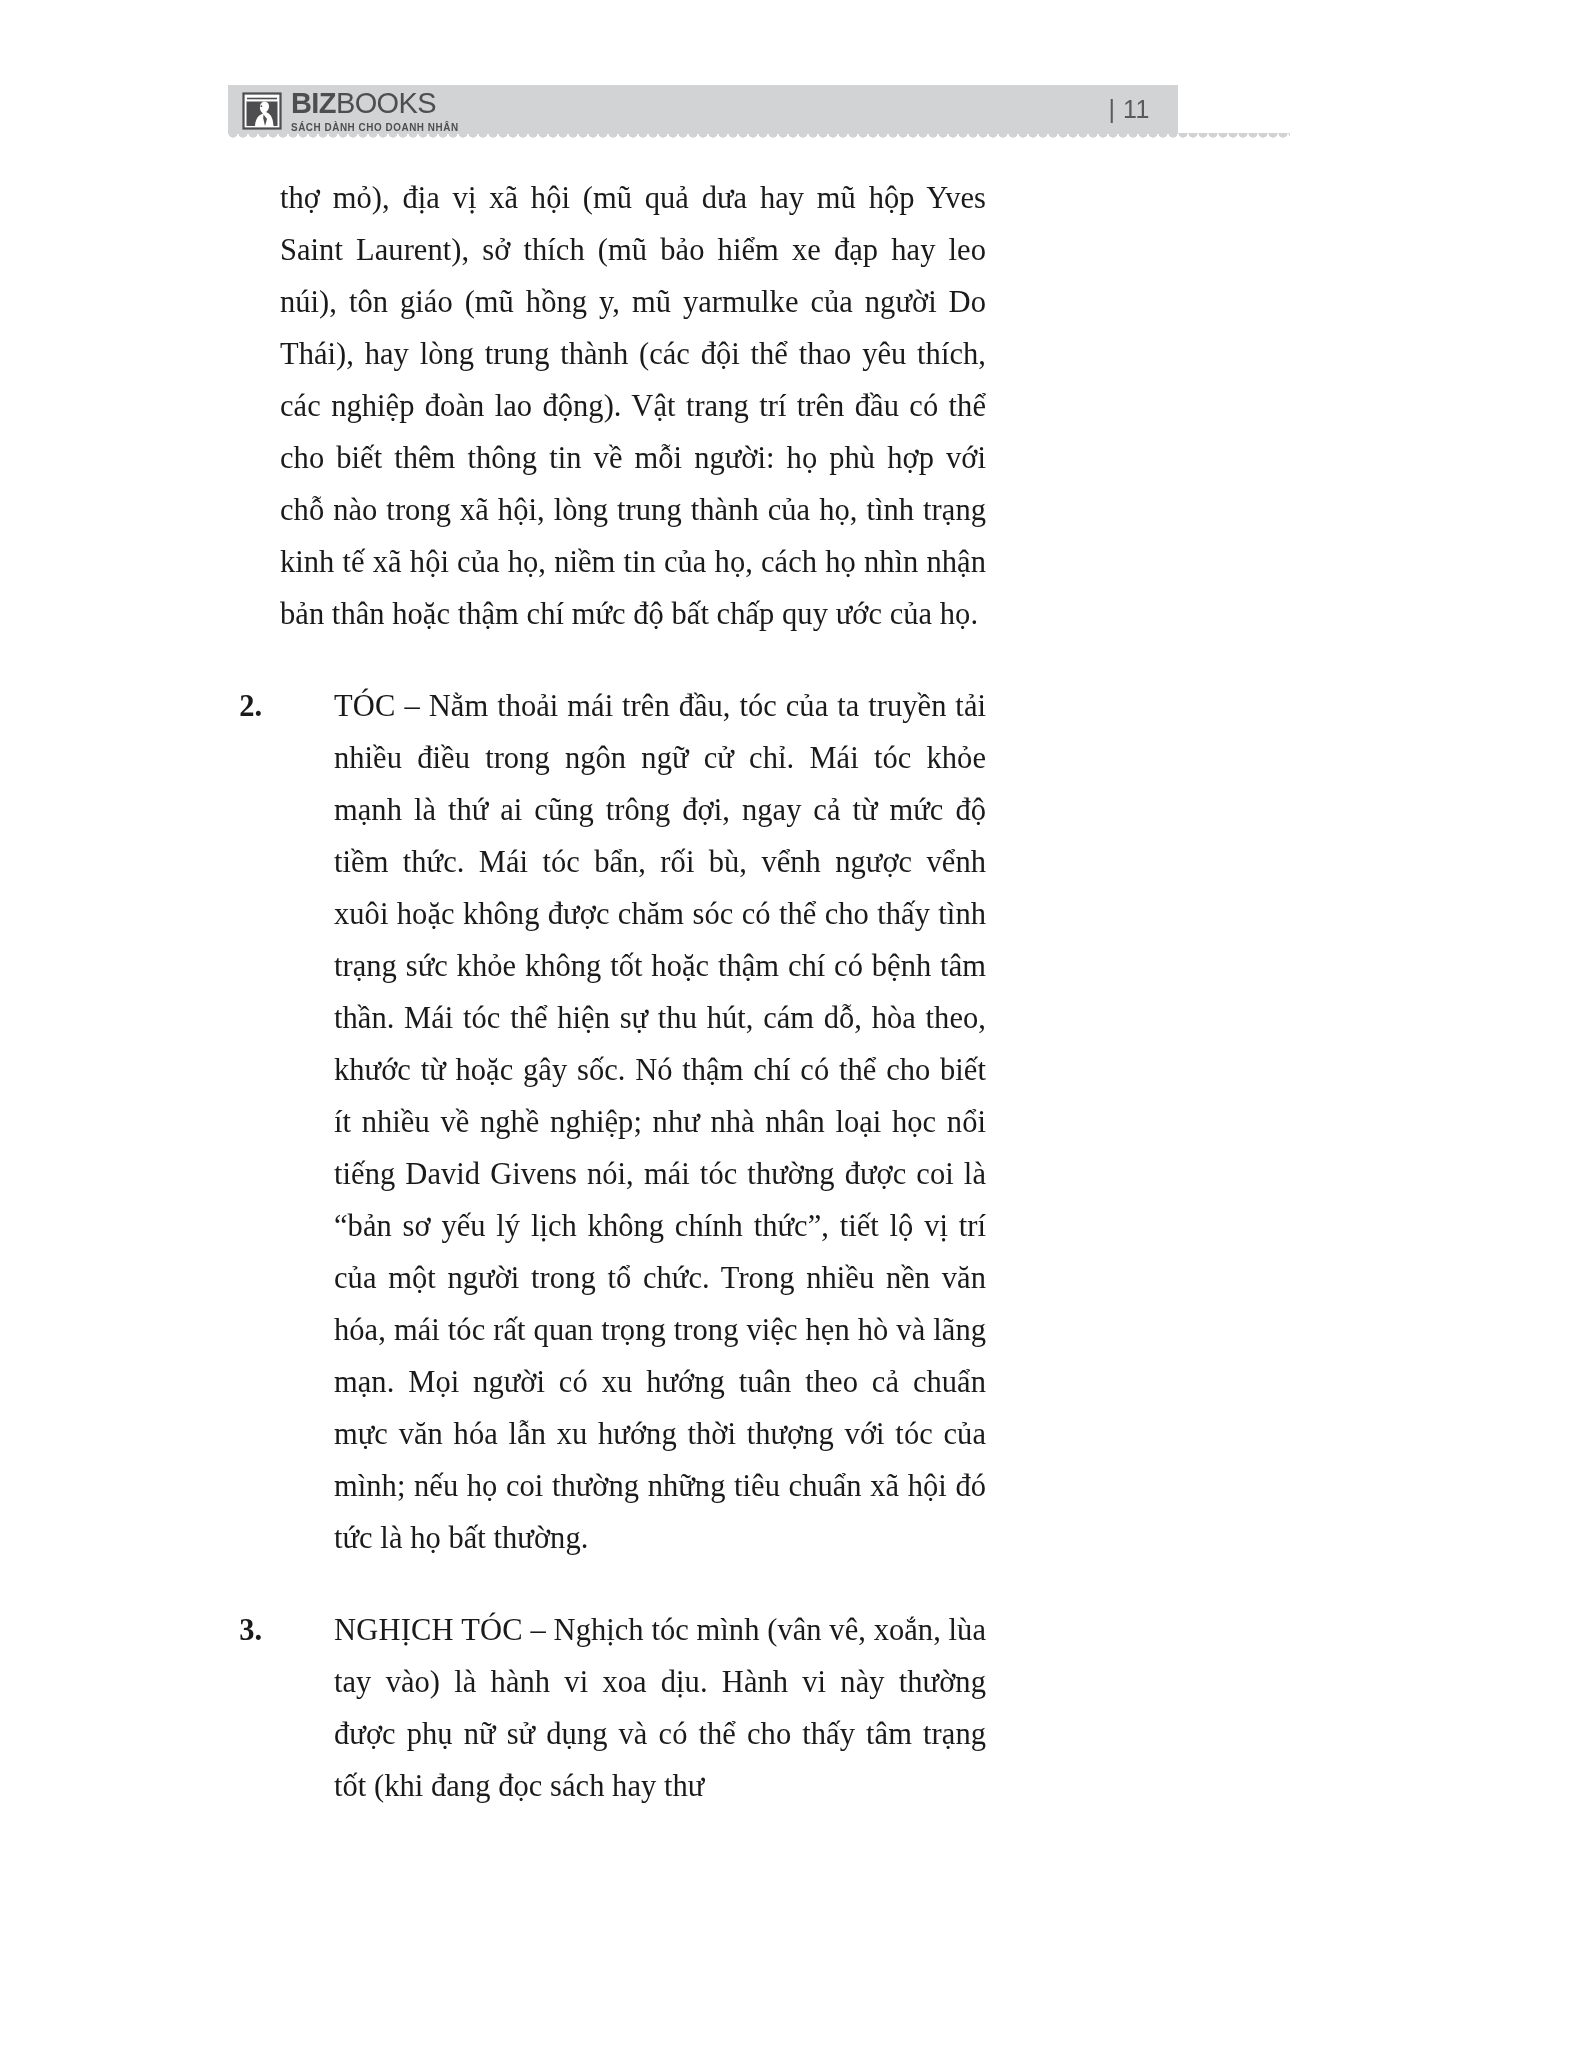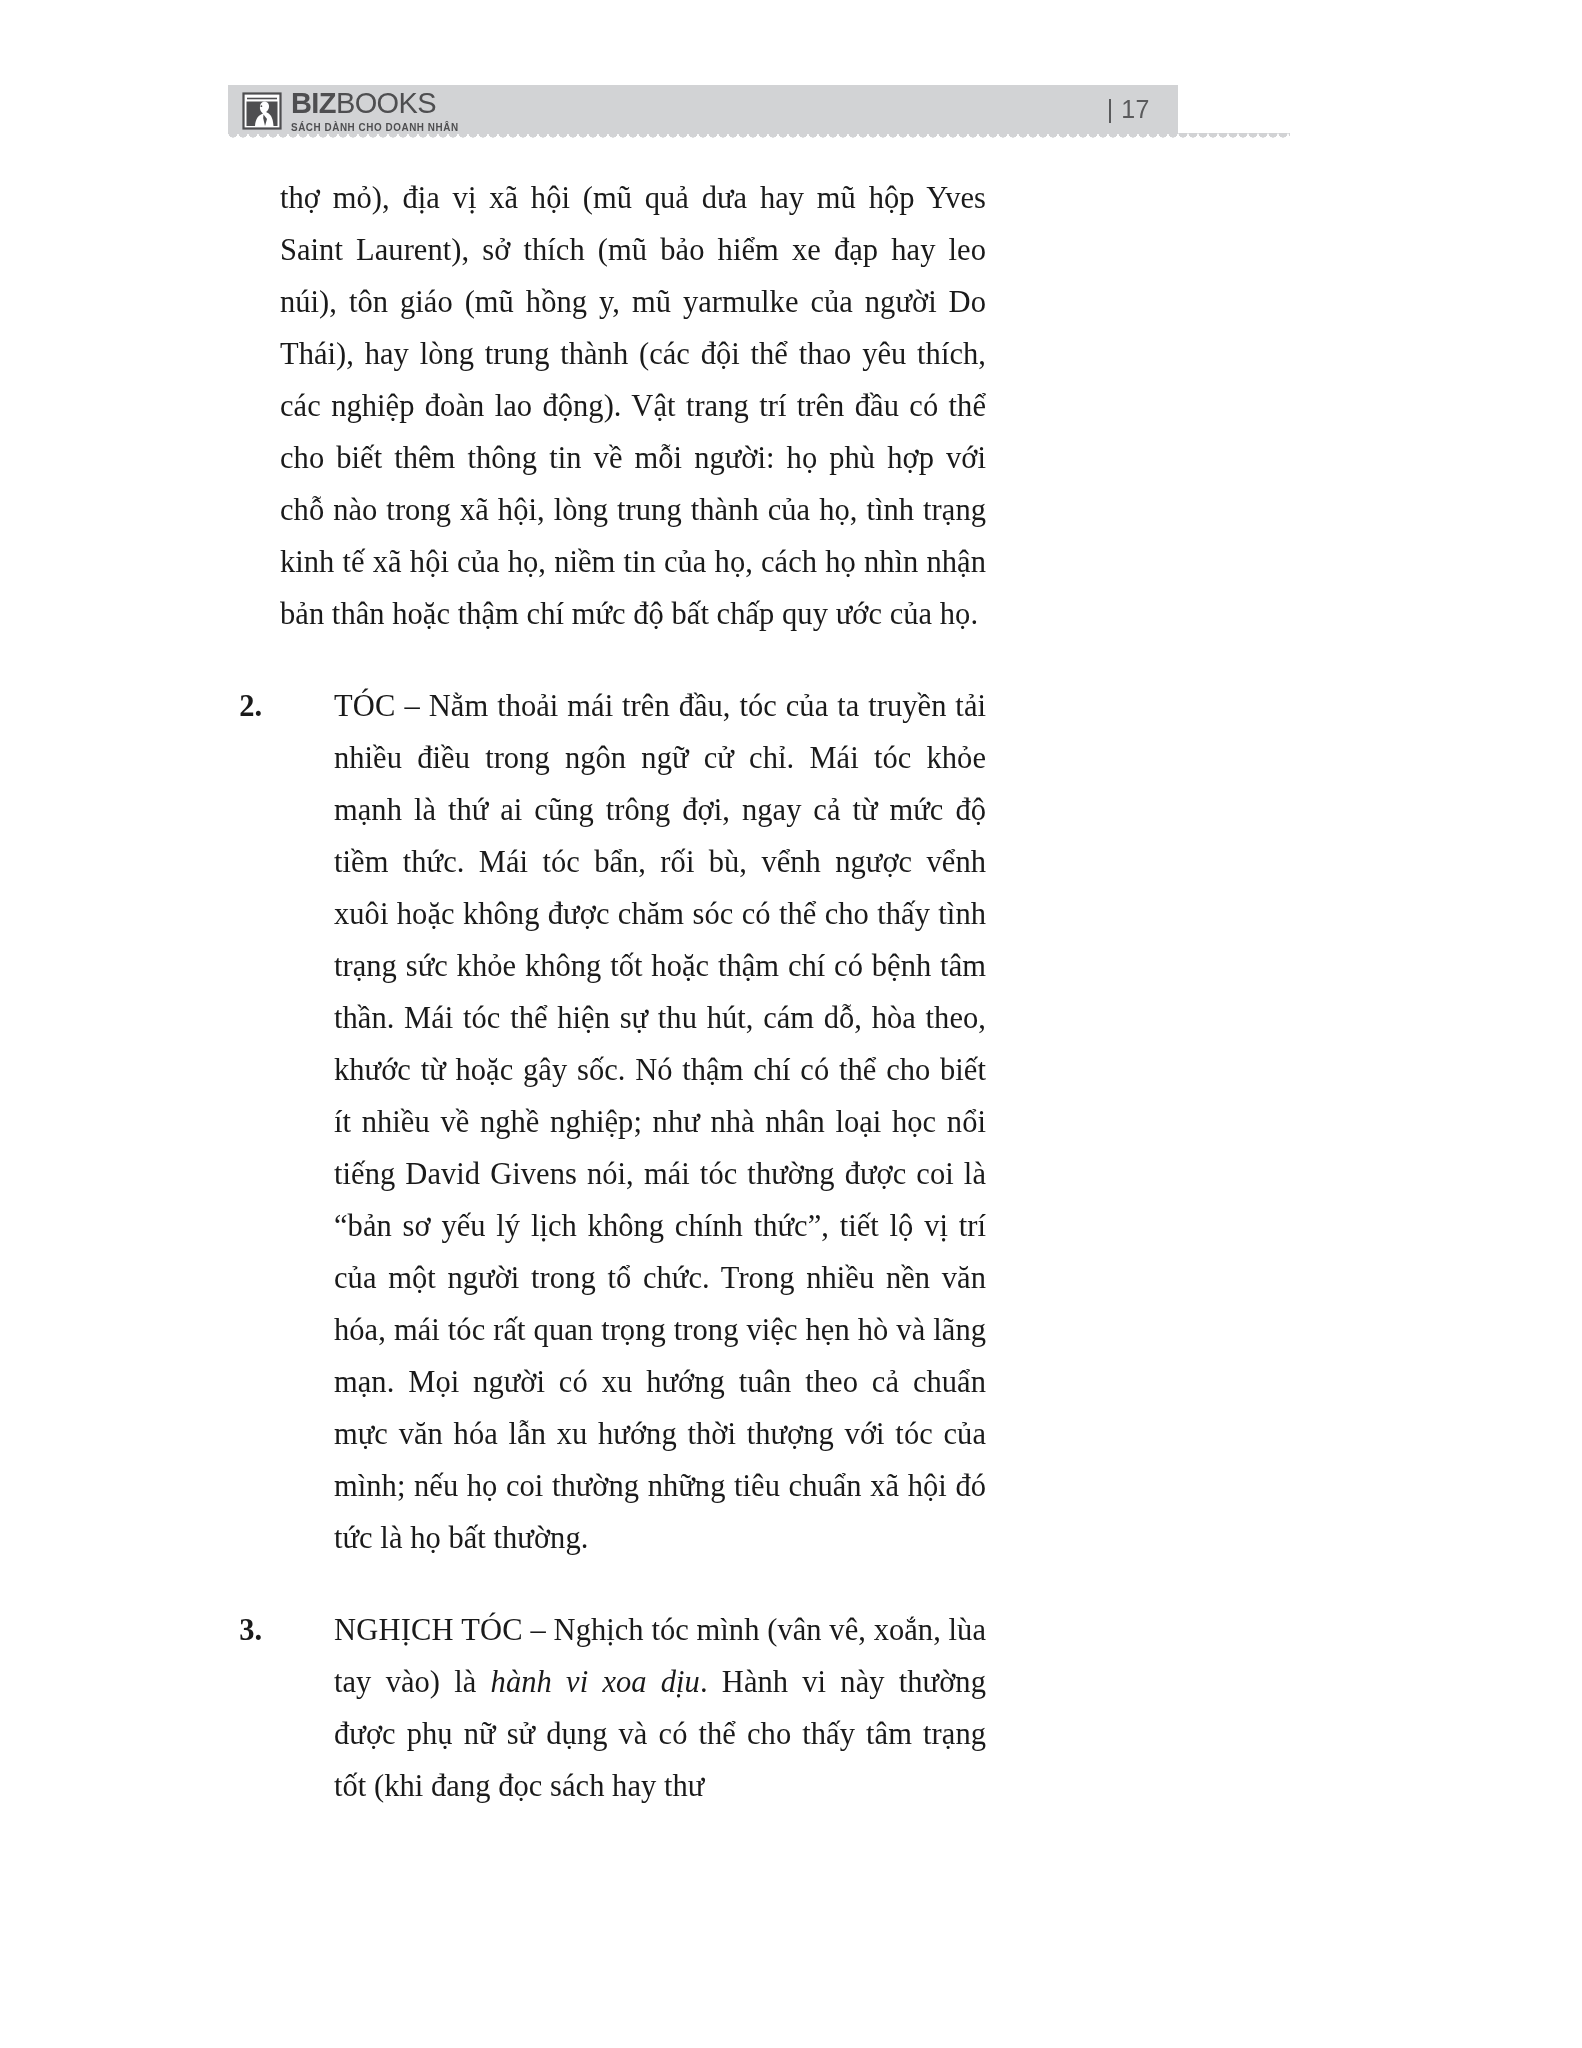--- a/index.html
+++ b/index.html
@@ -128,21 +128,21 @@
     top: 0;
     width: 40px;
     text-align: right;
     font-size: 30.5px;
     line-height: 52px;
     font-weight: 700;
   }
   .list-item p.para { text-align: justify; }
 
   .kw { font-weight: 400; letter-spacing: 0.2px; }
-  .ital { font-style: italic; }
+  .ital { }
 </style>
 </head>
 <body>
 
 <div class="page">
 
   <div class="header-band">
     <div class="brand">
       <div class="brand-mark">
         <svg width="40" height="40" viewBox="0 0 40 40" xmlns="http://www.w3.org/2000/svg">
@@ -152,21 +152,21 @@
           <path d="M13 35 c0.5 -8 4 -11 8 -12.5 c-2.5 -1.5 -3.5 -4.5 -3 -7.5 c0.6 -3.4 3.2 -5 5.8 -4.3 c2.4 0.7 3.6 3 3.2 5.6 c-0.3 2.2 -1.5 3.8 -3 4.7 c4 1.6 7 4.7 7.5 14 z" fill="#ffffff"></path>
           <path d="M21.5 23.5 l3.5 4.5 l-2 7 l-1.8 -7.8 z" fill="#4e4e50"></path>
           <circle cx="19.4" cy="15.2" r="0.9" fill="#4e4e50"></circle>
         </svg>
       </div>
       <div class="brand-text">
         <div class="brand-name"><span class="biz">BIZ</span><span class="books">BOOKS</span></div>
         <div class="brand-tag">SÁCH DÀNH CHO DOANH NHÂN</div>
       </div>
     </div>
-    <div class="folio">| 17</div>
+    <div class="folio">| 11</div>
   </div>
   <div class="header-scallop"></div>
 
   <div class="content">
 
     <p class="para">thợ mỏ), địa vị xã hội (mũ quả dưa hay mũ hộp Yves Saint Laurent), sở thích (mũ bảo hiểm xe đạp hay leo núi), tôn giáo (mũ hồng y, mũ yarmulke của người Do Thái), hay lòng trung thành (các đội thể thao yêu thích, các nghiệp đoàn lao động). Vật trang trí trên đầu có thể cho biết thêm thông tin về mỗi người: họ phù hợp với chỗ nào trong xã hội, lòng trung thành của họ, tình trạng kinh tế xã hội của họ, niềm tin của họ, cách họ nhìn nhận bản thân hoặc thậm chí mức độ bất chấp quy ước của họ.</p>
 
     <div class="list-item">
       <span class="num">2.</span>
       <p class="para"><span class="kw">TÓC</span><span> – Nằm thoải mái trên đầu, tóc của ta truyền tải nhiều điều trong ngôn ngữ cử chỉ. Mái tóc khỏe mạnh là thứ ai cũng trông đợi, ngay cả từ mức độ tiềm thức. Mái tóc bẩn, rối bù, vểnh ngược vểnh xuôi hoặc không được chăm sóc có thể cho thấy tình trạng sức khỏe không tốt hoặc thậm chí có bệnh tâm thần. Mái tóc thể hiện sự thu hút, cám dỗ, hòa theo, khước từ hoặc gây sốc. Nó thậm chí có thể cho biết ít nhiều về nghề nghiệp; như nhà nhân loại học nổi tiếng David Givens nói, mái tóc thường được coi là “bản sơ yếu lý lịch không chính thức”, tiết lộ vị trí của một người trong tổ chức. Trong nhiều nền văn hóa, mái tóc rất quan trọng trong việc hẹn hò và lãng mạn. Mọi người có xu hướng tuân theo cả chuẩn mực văn hóa lẫn xu hướng thời thượng với tóc của mình; nếu họ coi thường những tiêu chuẩn xã hội đó tức là họ bất thường.</span></p>

